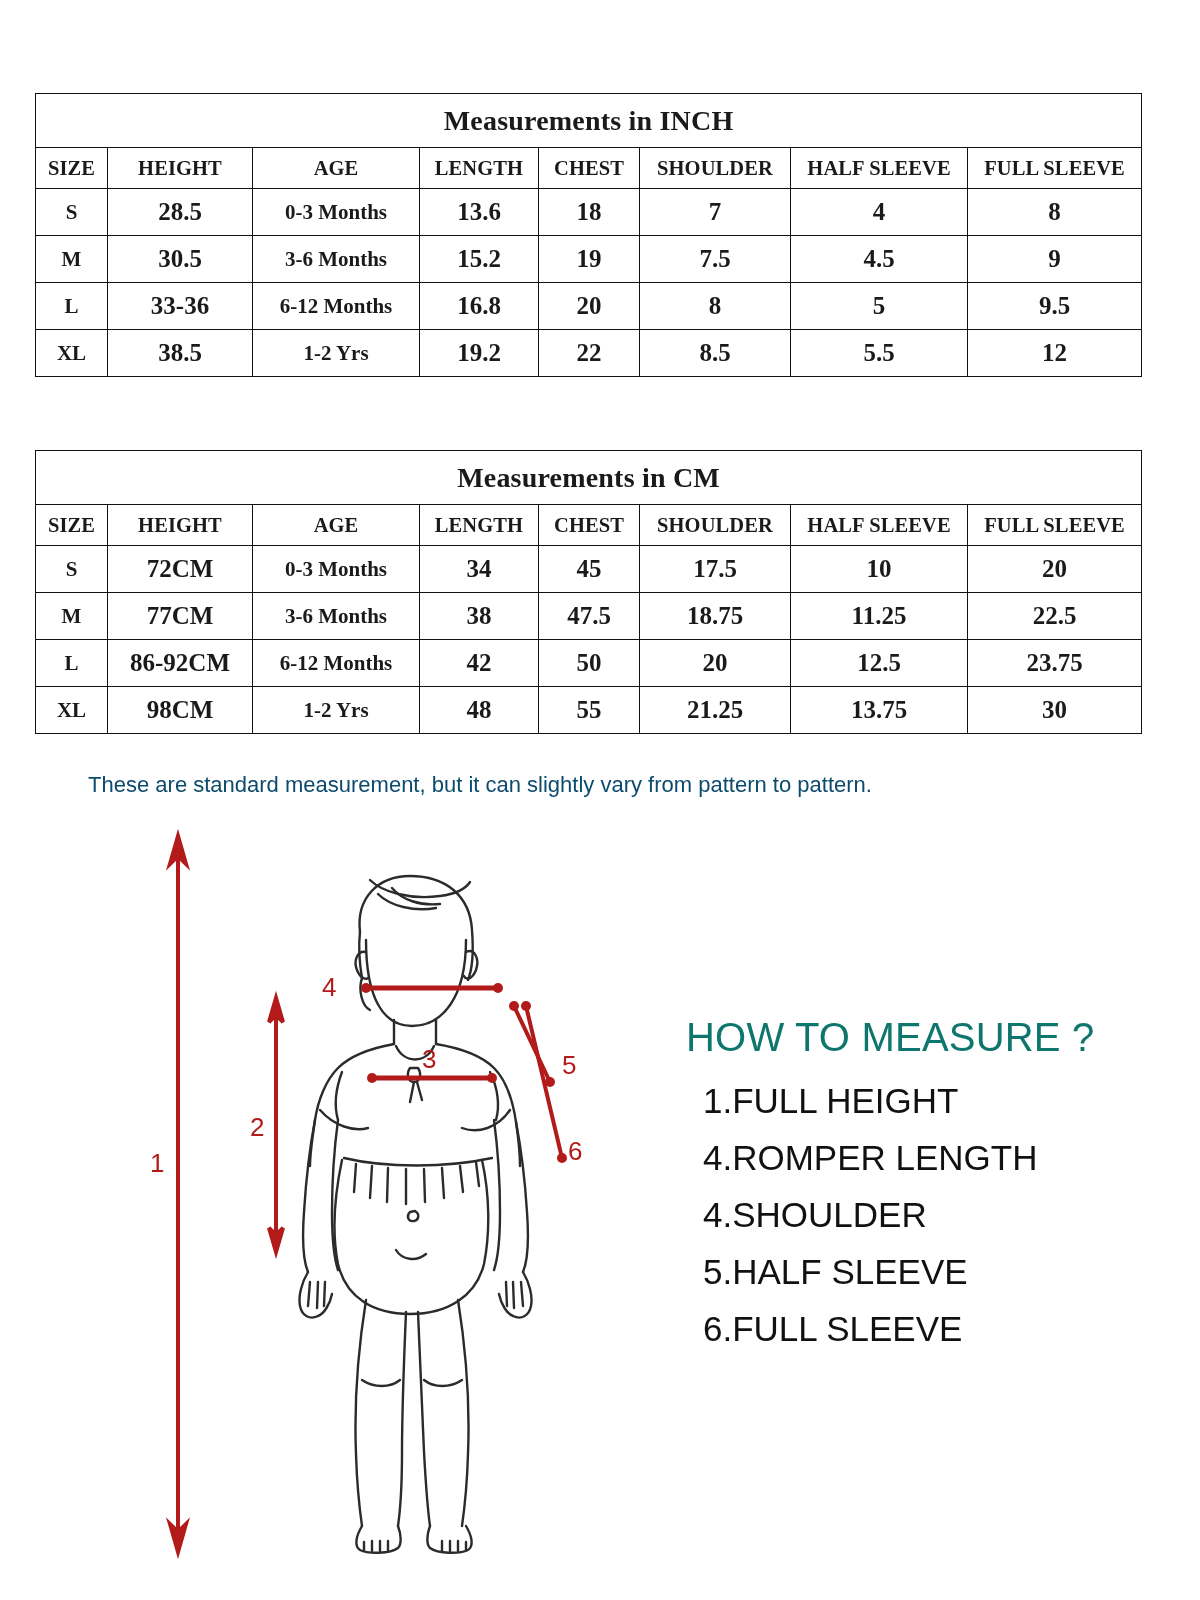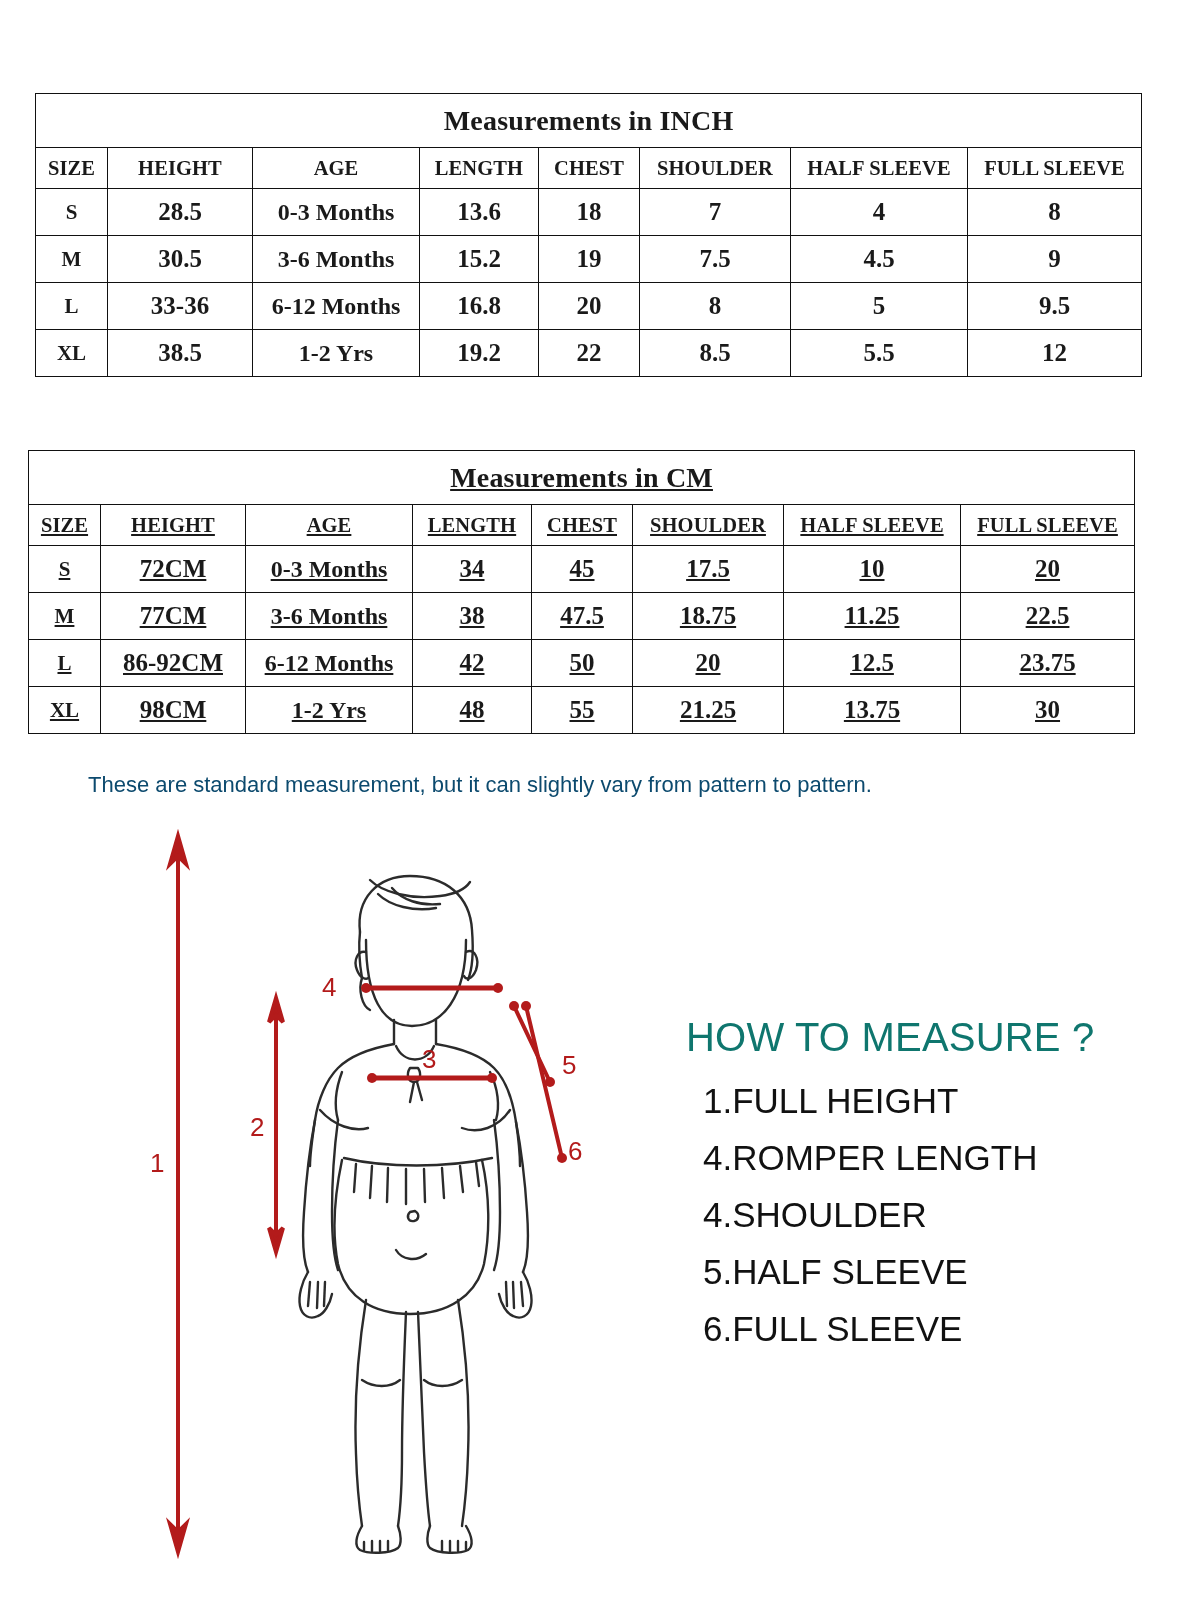--- a/index.html
+++ b/index.html
@@ -35,28 +35,28 @@
   .size-table thead.cols th {
     font-size: 20.5px;
     padding: 9px 2px 8px;
     letter-spacing: .1px;
   }
   .size-table tbody td {
     font-size: 25px;
     padding: 9px 2px;
   }
   .size-table tbody td.small {
-    font-size: 24px;
+    font-size: 21px;
   }
   .size-table tbody td.sizecol {
     font-size: 21px;
   }
 
   #table-inch-wrap { position: absolute; left: 35px; top: 93px; width: 1106px; }
-  #table-cm-wrap   { position: absolute; left: 28px; top: 450px; width: 1106px; text-decoration: underline; }
+  #table-cm-wrap   { position: absolute; left: 35px; top: 450px; width: 1106px; }
   .size-table { width: 100%; }
 
   .note {
     position: absolute;
     left: 0; right: 0;
     top: 772px;
     text-align: center;
     font-size: 22px;
     font-family: "Liberation Sans", sans-serif;
     color: #0c4a6e;

